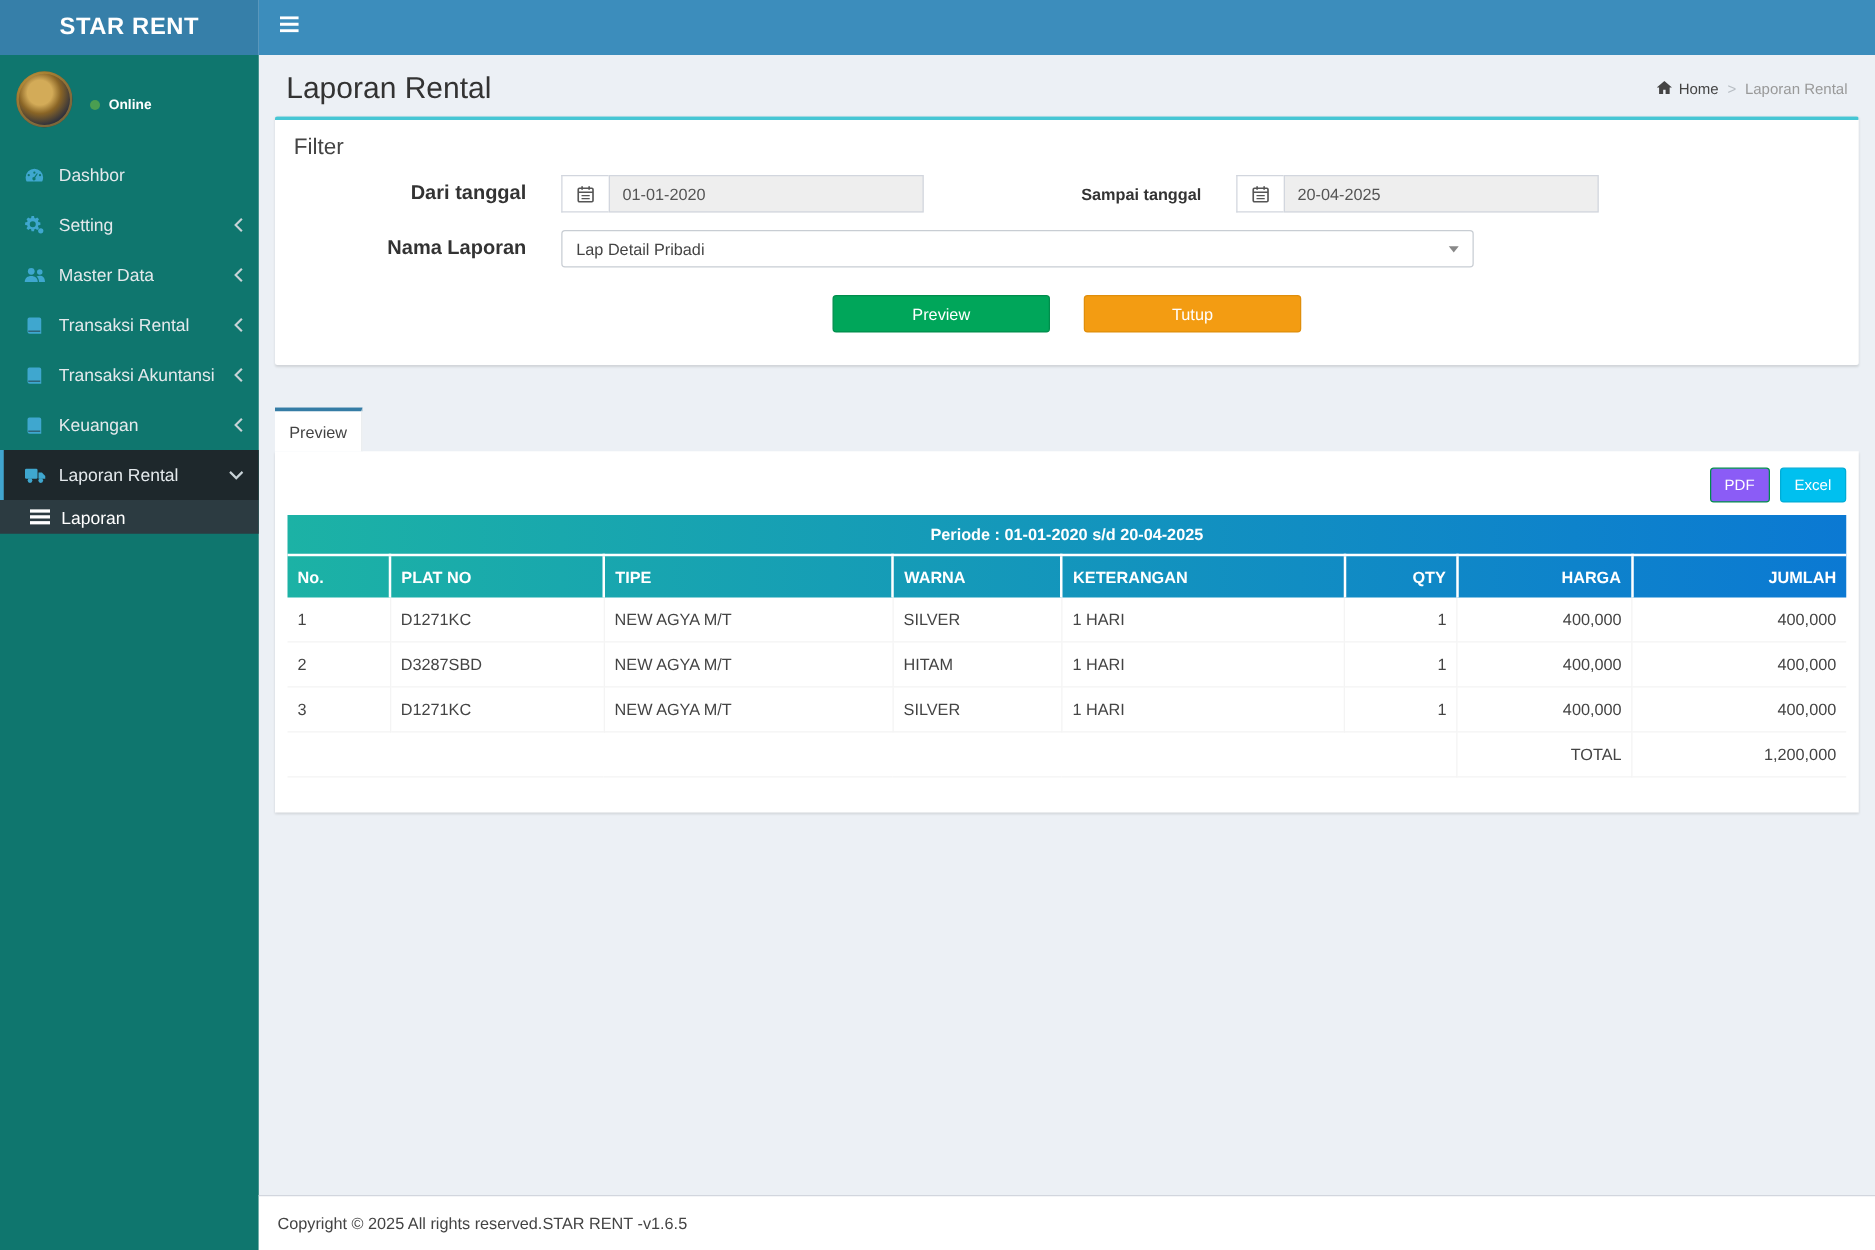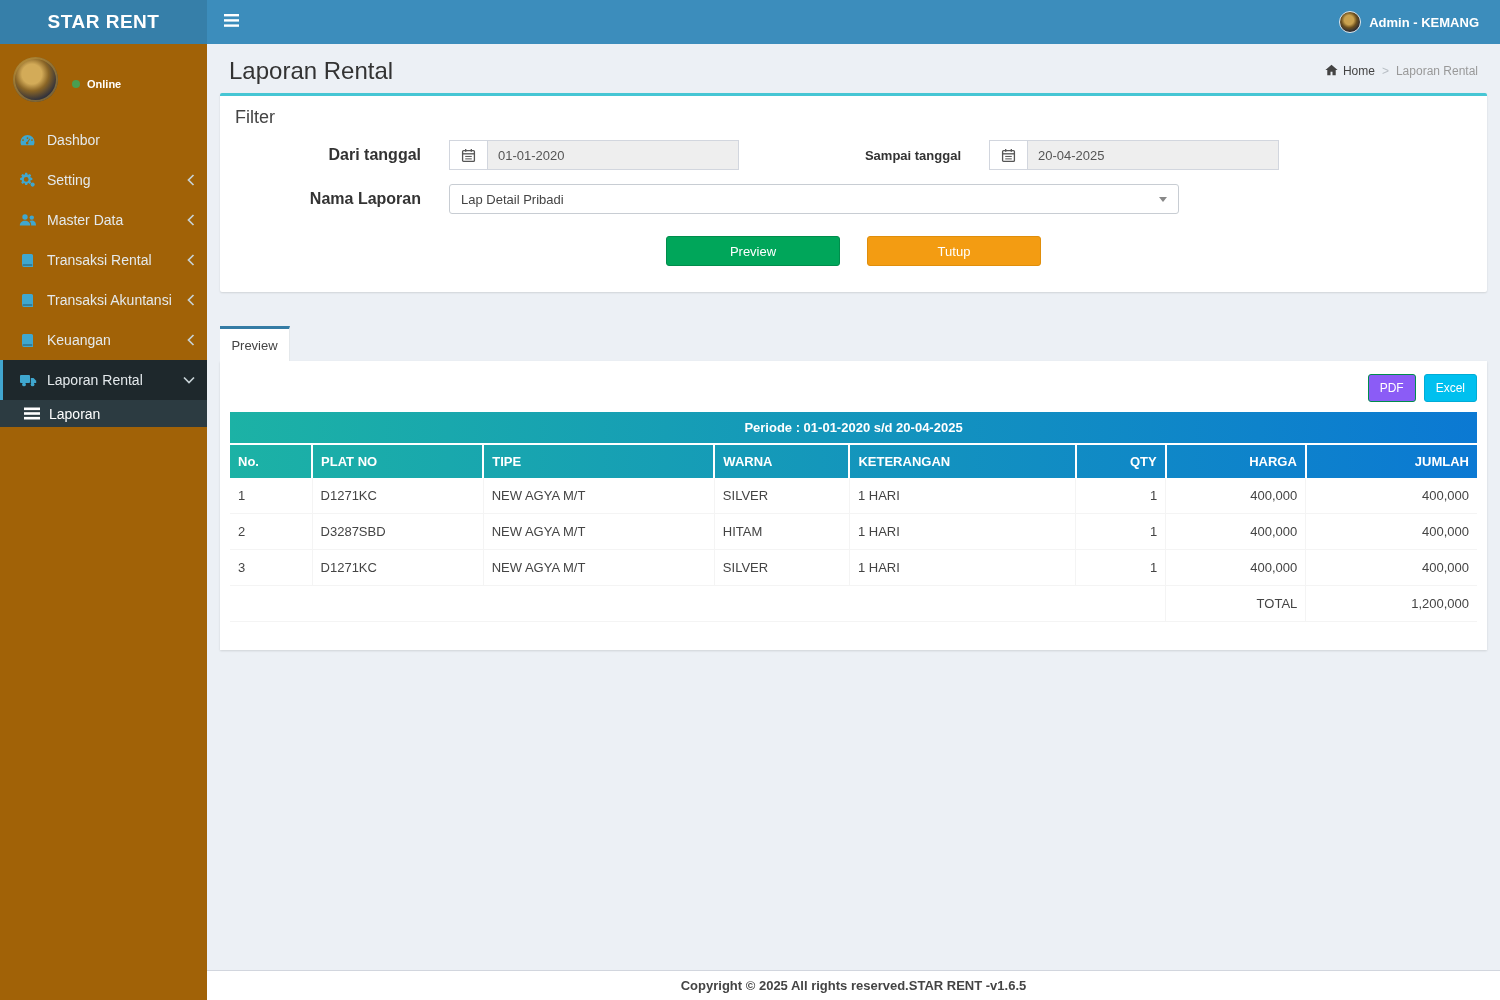--- a/index.html
+++ b/index.html
@@ -13,21 +13,21 @@
   .navbar { flex:1; background:#3c8dbc; display:flex; align-items:center; justify-content:space-between; }
   .hamburger { height:100%; padding:0 17px; display:flex; align-items:center; color:#fff; cursor:pointer; }
   .user-chip { display:flex; align-items:center; gap:8px; margin-right:15px; color:#fff;
                font-size:13px; font-weight:600; cursor:pointer; height:100%; padding:0 6px; }
   .avatar-sm { width:22px; height:22px; border-radius:50%; flex-shrink:0;
       background:radial-gradient(circle at 45% 40%, #caa24f 0 28%, #6b4f1f 48%, #2c2c34 72%, #141419 100%);
       border:1px solid #dfe6ea; }
 
   
   .shell { display:flex; height:956px; }
-  .sidebar { width:207px; background:#a16207; flex-shrink:0; }
+  .sidebar { width:207px; background:#0f766e; flex-shrink:0; }
   .user-panel { display:flex; gap:14px; padding:13px 10px 10px 13px; }
   .avatar-lg { width:45px; height:45px; border-radius:50%; flex-shrink:0;
       background:radial-gradient(circle at 42% 38%, #d3ab58 0 26%, #8a6526 44%, #33333c 68%, #101015 100%);
       box-shadow:inset 0 0 0 2px rgba(190,150,60,.55); }
   .status { display:flex; align-items:center; gap:7px; margin-top:9px; color:#fff;
             font-size:11px; font-weight:700; }
   .dot { width:8px; height:8px; border-radius:50%; background:#4a9e51; }
 
   .menu { list-style:none; margin-top:8px; font-size:14px; }
   .menu-item { height:40px; display:flex; align-items:center; padding:0 12px 0 16px;
@@ -91,42 +91,38 @@
   th.colh { font-weight:700; text-align:left; padding:9px 8px; border-right:2px solid #fff; }
   th.colh:last-child { border-right:none; }
   th.colh.num { text-align:right; }
   tbody td { padding:10px 8px; border-bottom:1px solid #f4f4f4; border-right:1px solid #f4f4f4;
              overflow:hidden; white-space:nowrap; }
   tbody td:last-child { border-right:none; }
   td.num { text-align:right; }
   tr.total-row td { font-weight:400; }
 
   
-  .footer { margin-top:auto; height:30px; background:#fff; border-top:1px solid #d2d6de;
-            display:flex; align-items:center; justify-content:center; padding:0 15px;
-            font-size:13px; color:#444; font-weight:700; }
+  .footer { margin-top:auto; height:44px; background:#fff; border-top:1px solid #d2d6de;
+            display:flex; align-items:center; justify-content:flex-start; padding:0 15px;
+            font-size:13px; color:#444; font-weight:400; }
 </style>
 </head>
 <body>
 
 <header class="topbar">
   <div class="logo">STAR RENT</div>
   <div class="navbar">
     <div class="hamburger">
       <span>
         <svg width="15" height="13" viewBox="0 0 15 13" fill="#fff">
             <rect y="0" width="15" height="2.4"></rect>
             <rect y="5.2" width="15" height="2.4"></rect>
             <rect y="10.4" width="15" height="2.4"></rect>
           </svg>
       </span>
-    </div>
-    <div class="user-chip">
-      <span class="avatar-sm"></span>
-      <span>Admin - KEMANG</span>
     </div>
   </div>
 </header>
 
 <div class="shell">
 
   <aside class="sidebar">
     <div class="user-panel">
       <span class="avatar-lg"></span>
       <span class="status">

